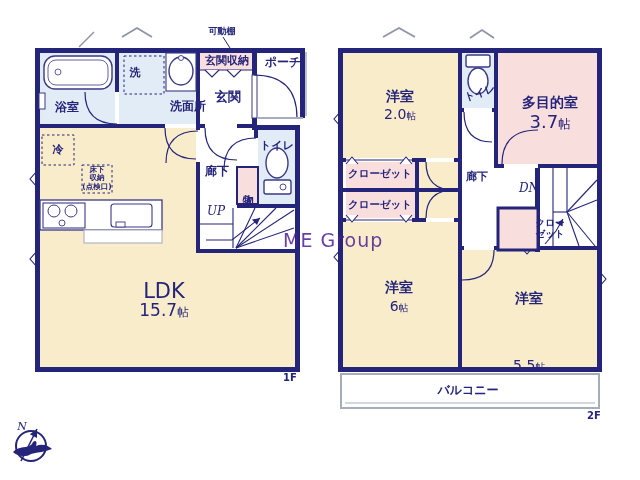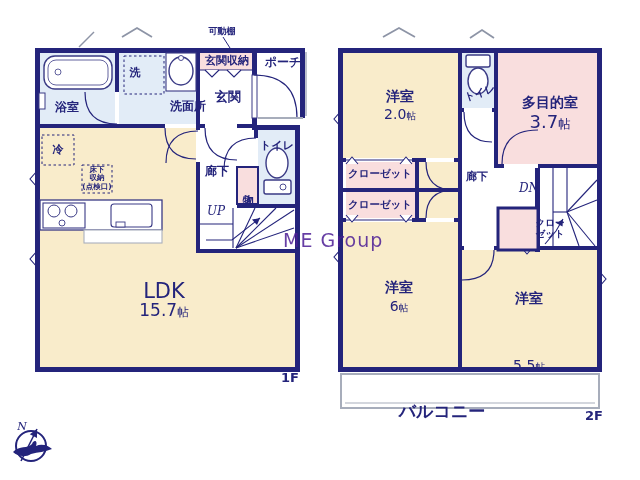--- a/index.html
+++ b/index.html
@@ -7,21 +7,21 @@
           font-family:"DejaVu Sans",sans-serif;}
   #plan-svg{position:absolute;left:0;top:0;}
   .lbl{position:absolute;transform:translate(-50%,-50%);color:#24247b;font-weight:600;
        white-space:nowrap;line-height:1.12;text-align:center;
        font-family:"DejaVu Sans",sans-serif;}
   .it{font-style:italic;font-family:"DejaVu Serif",serif;font-weight:400;}
   .vert{writing-mode:vertical-rl;letter-spacing:1px;}
   .unit{font-size:0.68em;}
   .watermark{position:absolute;color:#4c1d95;font-size:19px;font-weight:500;
              letter-spacing:1px;opacity:.85;}
-  .floorlbl{font-size:13px;font-weight:700;}
+  .floorlbl{font-size:10px;font-weight:700;}
 </style>
 </head>
 <body>
 
 <div id="canvas">
 
 <svg id="plan-svg" width="640" height="480" viewBox="0 0 640 480">
 
   <g>
     <rect x="40" y="53" width="75" height="71" fill="#e2ecf7"></rect>
@@ -279,19 +279,19 @@
     <div>ゼット</div>
   </div>
   <div class="lbl" style="left:399px;top:288px;font-size:14px;">洋室</div>
   <div class="lbl" style="left:399px;top:307px;font-size:14px;font-weight:500;">
     <span>6</span><span class="unit">帖</span>
   </div>
   <div class="lbl" style="left:529px;top:299px;font-size:14px;">洋室</div>
   <div class="lbl" style="left:529px;top:318px;font-size:14px;font-weight:500;margin-top:48px;">
     <span>5.5</span><span class="unit">帖</span>
   </div>
-  <div class="lbl" style="left:442px;top:391px;font-size:17px;margin-top:21px;">バルコニー</div>
+  <div class="lbl" style="left:468px;top:391px;font-size:12px;">バルコニー</div>
   <div class="lbl floorlbl" style="left:594px;top:416px;">2F</div>
 
   <div class="lbl it" style="left:22px;top:427px;font-size:11px;">N</div>
 </div>
 
 </div>
 
 </body></html>

